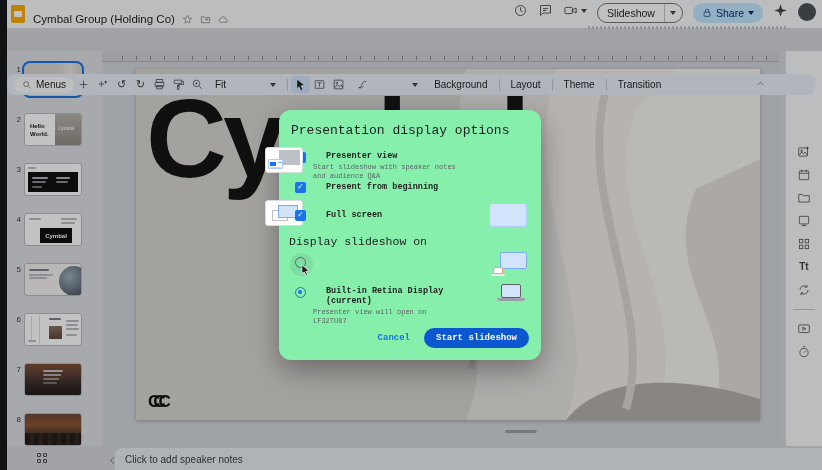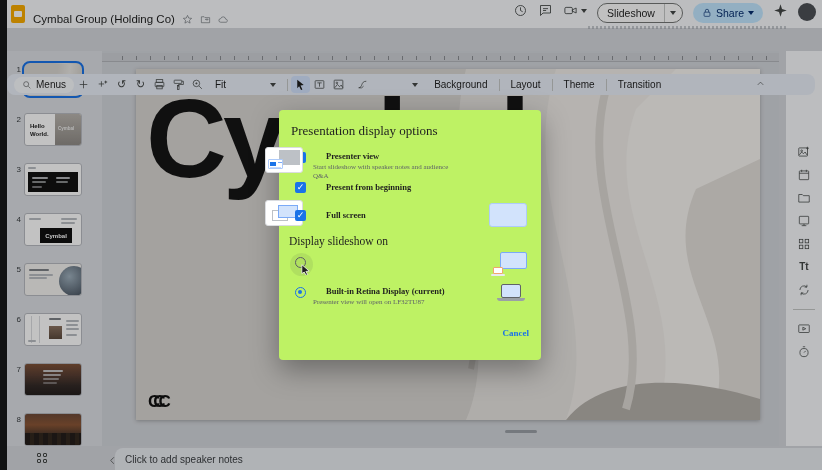--- a/index.html
+++ b/index.html
@@ -64,21 +64,21 @@
   
   .footer { position:absolute; left:7px; top:446px; width:815px; height:24px; background:#d4d7dc; z-index:2; }
   .grid-ic { position:absolute; left:30px; top:7px; width:10px; height:10px; display:grid; grid-template-columns:4px 4px; grid-template-rows:4px 4px; gap:2px; }
   .grid-ic i { border:1.2px solid #444746; border-radius:1px; }
   .film-collapse { position:absolute; left:100px; top:6px; }
   .notes-bar { position:absolute; left:108px; top:2px; width:707px; height:22px; background:#e8ebf0; border-radius:8px 0 0 0; display:flex; align-items:center; padding-left:10px; }
   .notes-text { font-size:10px; color:#3c4043; }
 
   
   .scrim { position:absolute; left:0; top:0; width:822px; height:470px; background:rgba(0,0,0,.24); z-index:10; }
-  .dialog { position:absolute; left:279px; top:110px; width:262px; height:250px; background:#bef264; border-radius:4px; box-shadow:0 10px 28px rgba(0,0,0,.35); z-index:20; font-family:Liberation Serif, serif; }
+  .dialog { position:absolute; left:279px; top:110px; width:262px; height:250px; background:#86efac; border-radius:12px; box-shadow:0 10px 28px rgba(0,0,0,.35); z-index:20; font-family:Liberation Mono, monospace; }
   .dlg-title { position:absolute; left:12px; top:13px; font-size:13px; color:#1f1f1f; }
   .opt-row { position:absolute; left:16px; width:230px; display:flex; align-items:flex-start; }
   .checkbox { width:11px; height:11px; background:#1a73e8; border-radius:2px; color:#fff; font-size:9px; line-height:11px; text-align:center; flex:none; margin-top:1px; }
   .opt-texts { margin-left:7px; width:150px; }
   .opt-label { font-size:8.5px; font-weight:700; color:#1f1f1f;padding-left:13px; }
   .opt-sub { font-size:7px; color:#5f6368; margin-top:2px; line-height:1.3; }
   .illus { position:absolute; }
   .card { border:1px solid #dadce0; border-radius:3px; background:#fff; position:relative; }
 
   .dlg-section { position:absolute; left:10px; top:125px; font-size:11.5px; color:#1f1f1f; }
@@ -477,14 +477,15 @@
       <div class="opt-sub">Presenter view will open on LF32TU87</div>
     </span>
   </div>
   <div class="illus" style="right:16px;top:174px;width:28px;height:20px">
     <div style="position:absolute;left:4px;top:0;width:20px;height:14px;background:#d2e3fc;border:1.3px solid #5f6368;border-radius:2px"></div>
     <div style="position:absolute;left:0;top:14px;width:28px;height:3px;background:#9aa0a6;border-radius:0 0 3px 3px"></div>
   </div>
 
   <div class="dlg-footer">
     <span class="cancel-btn">Cancel</span>
+    <span class="start-btn">Start slideshow</span>
   </div>
 </div>
 
 </body></html>

